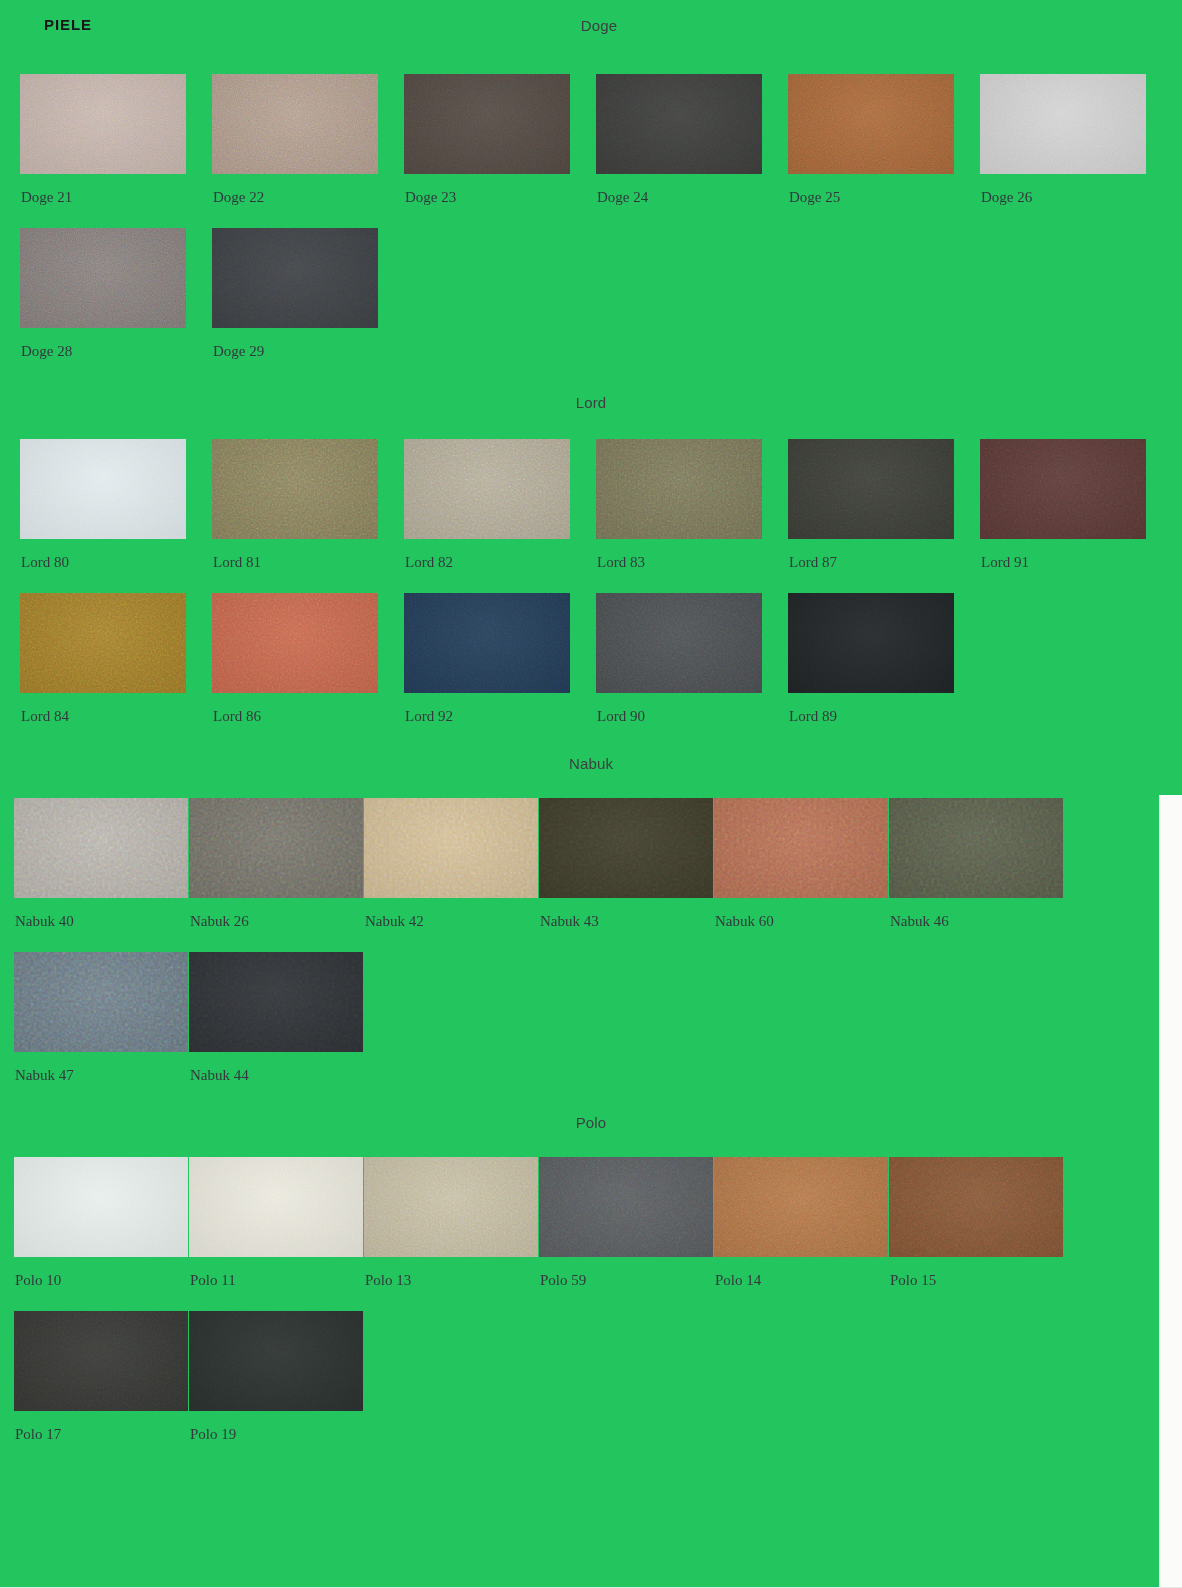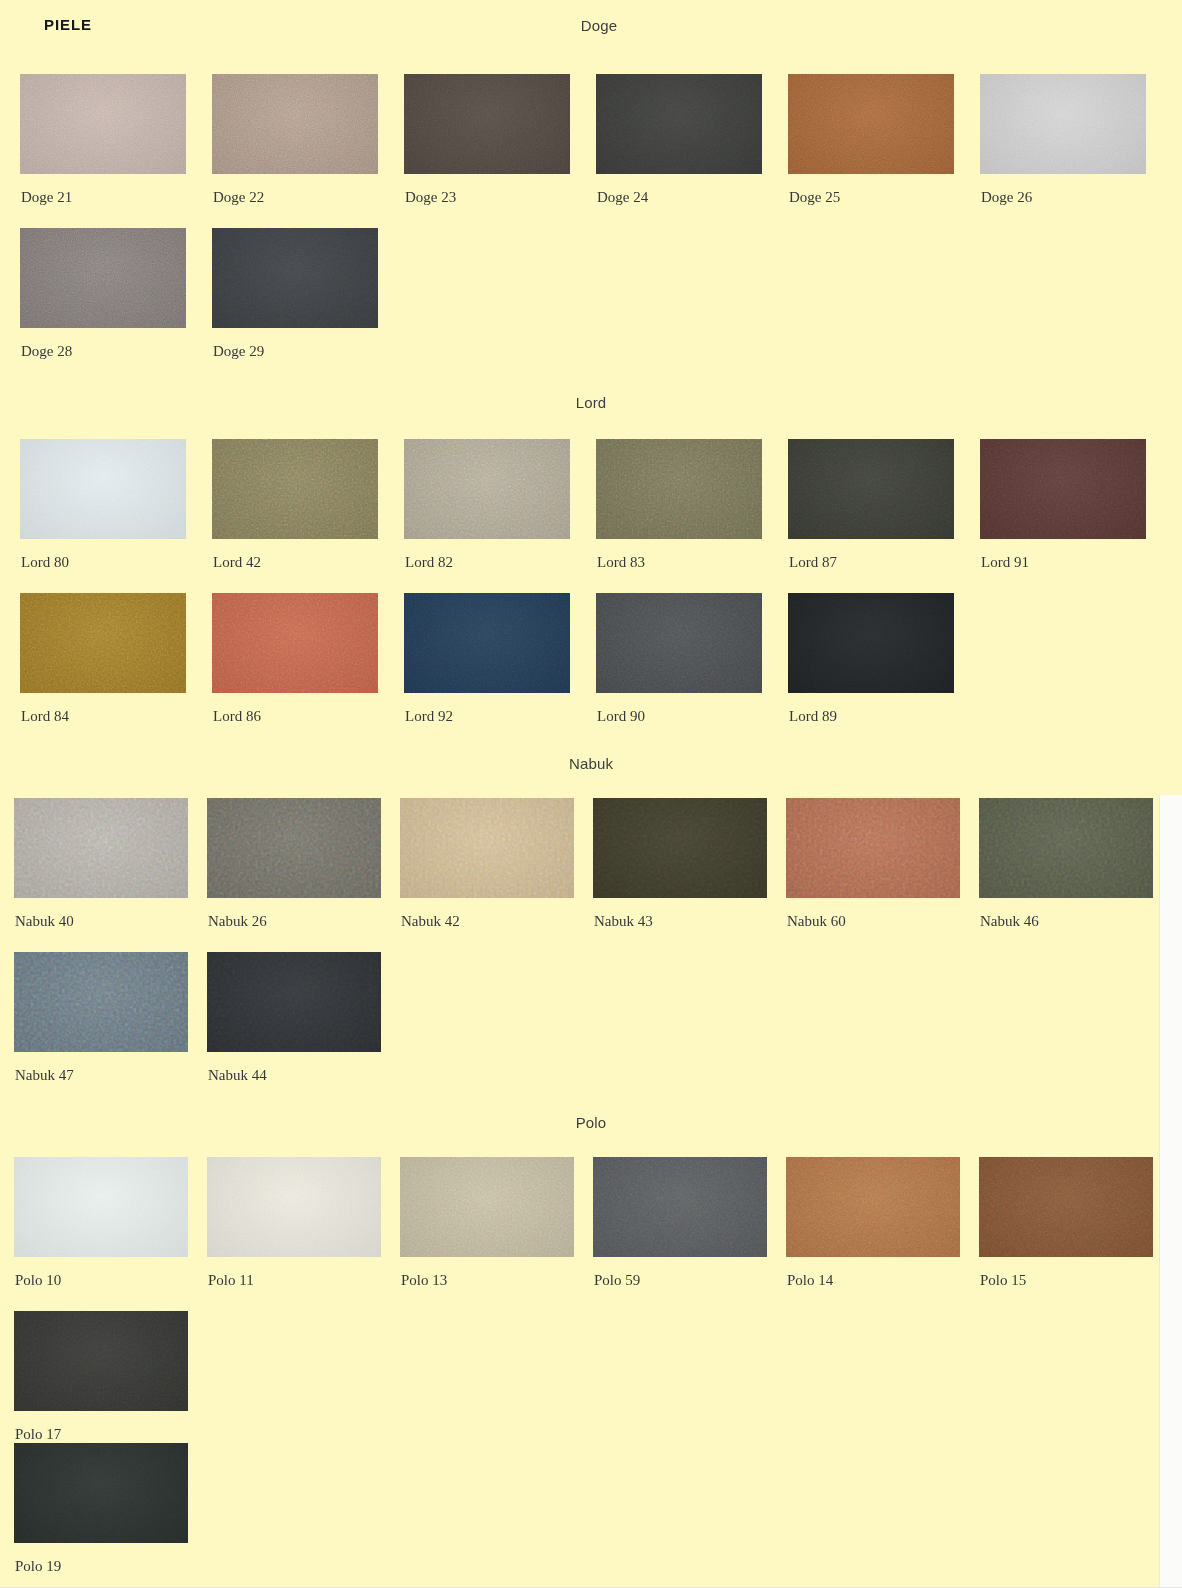--- a/index.html
+++ b/index.html
@@ -13,21 +13,21 @@
     height: 1588px;
     overflow: hidden;
     font-family: "Liberation Serif", serif;
     color: #2b2b2b;
     position: relative;
   }
   .page {
     position: relative;
     width: 1182px;
     height: 1588px;
-    background: #fef9c3;
+    background: #22c55e;
     box-sizing: border-box;
   }
 
   
   .topbar {
     position: relative;
     height: 52px;
   }
   .brand-title {
     position: absolute;
@@ -94,21 +94,21 @@
     white-space: nowrap;
   }
 
   
   .g-a .swatch-cell { width: 192px; margin-right: 0; }
   .g-a .swatch { width: 166px; height: 100px; }
   .g-a .swatch-label { margin-top: 15px; margin-left: 1px; }
   .g-a { padding-left: 20px; }
 
   
-  .g-b .swatch-cell { width: 193px; }
+  .g-b .swatch-cell { width: 175px; }
   .g-b .swatch { width: 174px; height: 100px; }
   .g-b .swatch-label { margin-top: 15px; margin-left: 1px; }
   .g-b { padding-left: 14px; }
 
   
   .panel-edge {
     position: absolute;
     right: 0;
     top: 795px;
     width: 22px;
@@ -276,21 +276,21 @@
               <svg class="grain" width="100%" height="100%">
                 <defs>
                   <filter id="gr11">
                     <feTurbulence type="fractalNoise" baseFrequency="0.55" numOctaves="4" seed="11"></feTurbulence>
                   </filter>
                 </defs>
                 <rect width="100%" height="100%" filter="url(#gr11)"></rect>
               </svg>
               <div class="shade" style="background: radial-gradient(120% 150% at 50% 40%, rgba(255, 255, 255, 0.1), rgba(0, 0, 0, 0.14));"></div>
             </div>
-            <div class="swatch-label">Lord 42</div>
+            <div class="swatch-label">Lord 81</div>
           </div>
           <div class="swatch-cell">
             <div class="swatch" style="background-color: rgb(170, 162, 140);">
               <svg class="grain" width="100%" height="100%">
                 <defs>
                   <filter id="gr12">
                     <feTurbulence type="fractalNoise" baseFrequency="0.55" numOctaves="4" seed="12"></feTurbulence>
                   </filter>
                 </defs>
                 <rect width="100%" height="100%" filter="url(#gr12)"></rect>
@@ -615,21 +615,21 @@
                     <feTurbulence type="fractalNoise" baseFrequency="1.4" numOctaves="3" seed="34"></feTurbulence>
                   </filter>
                 </defs>
                 <rect width="100%" height="100%" filter="url(#gr34)"></rect>
               </svg>
               <div class="shade" style="background: radial-gradient(120% 150% at 50% 40%, rgba(255, 255, 255, 0.1), rgba(0, 0, 0, 0.14));"></div>
             </div>
             <div class="swatch-label">Polo 15</div>
           </div>
         </div>
-        <div class="grid g-b" style="margin-top: 22px; flex-direction: column;">
+        <div class="grid g-b" style="margin-top: 22px;">
           <div class="swatch-cell">
             <div class="swatch" style="background-color: rgb(42, 43, 40);">
               <svg class="grain" width="100%" height="100%">
                 <defs>
                   <filter id="gr35">
                     <feTurbulence type="fractalNoise" baseFrequency="0.55" numOctaves="4" seed="35"></feTurbulence>
                   </filter>
                 </defs>
                 <rect width="100%" height="100%" filter="url(#gr35)"></rect>
               </svg>

